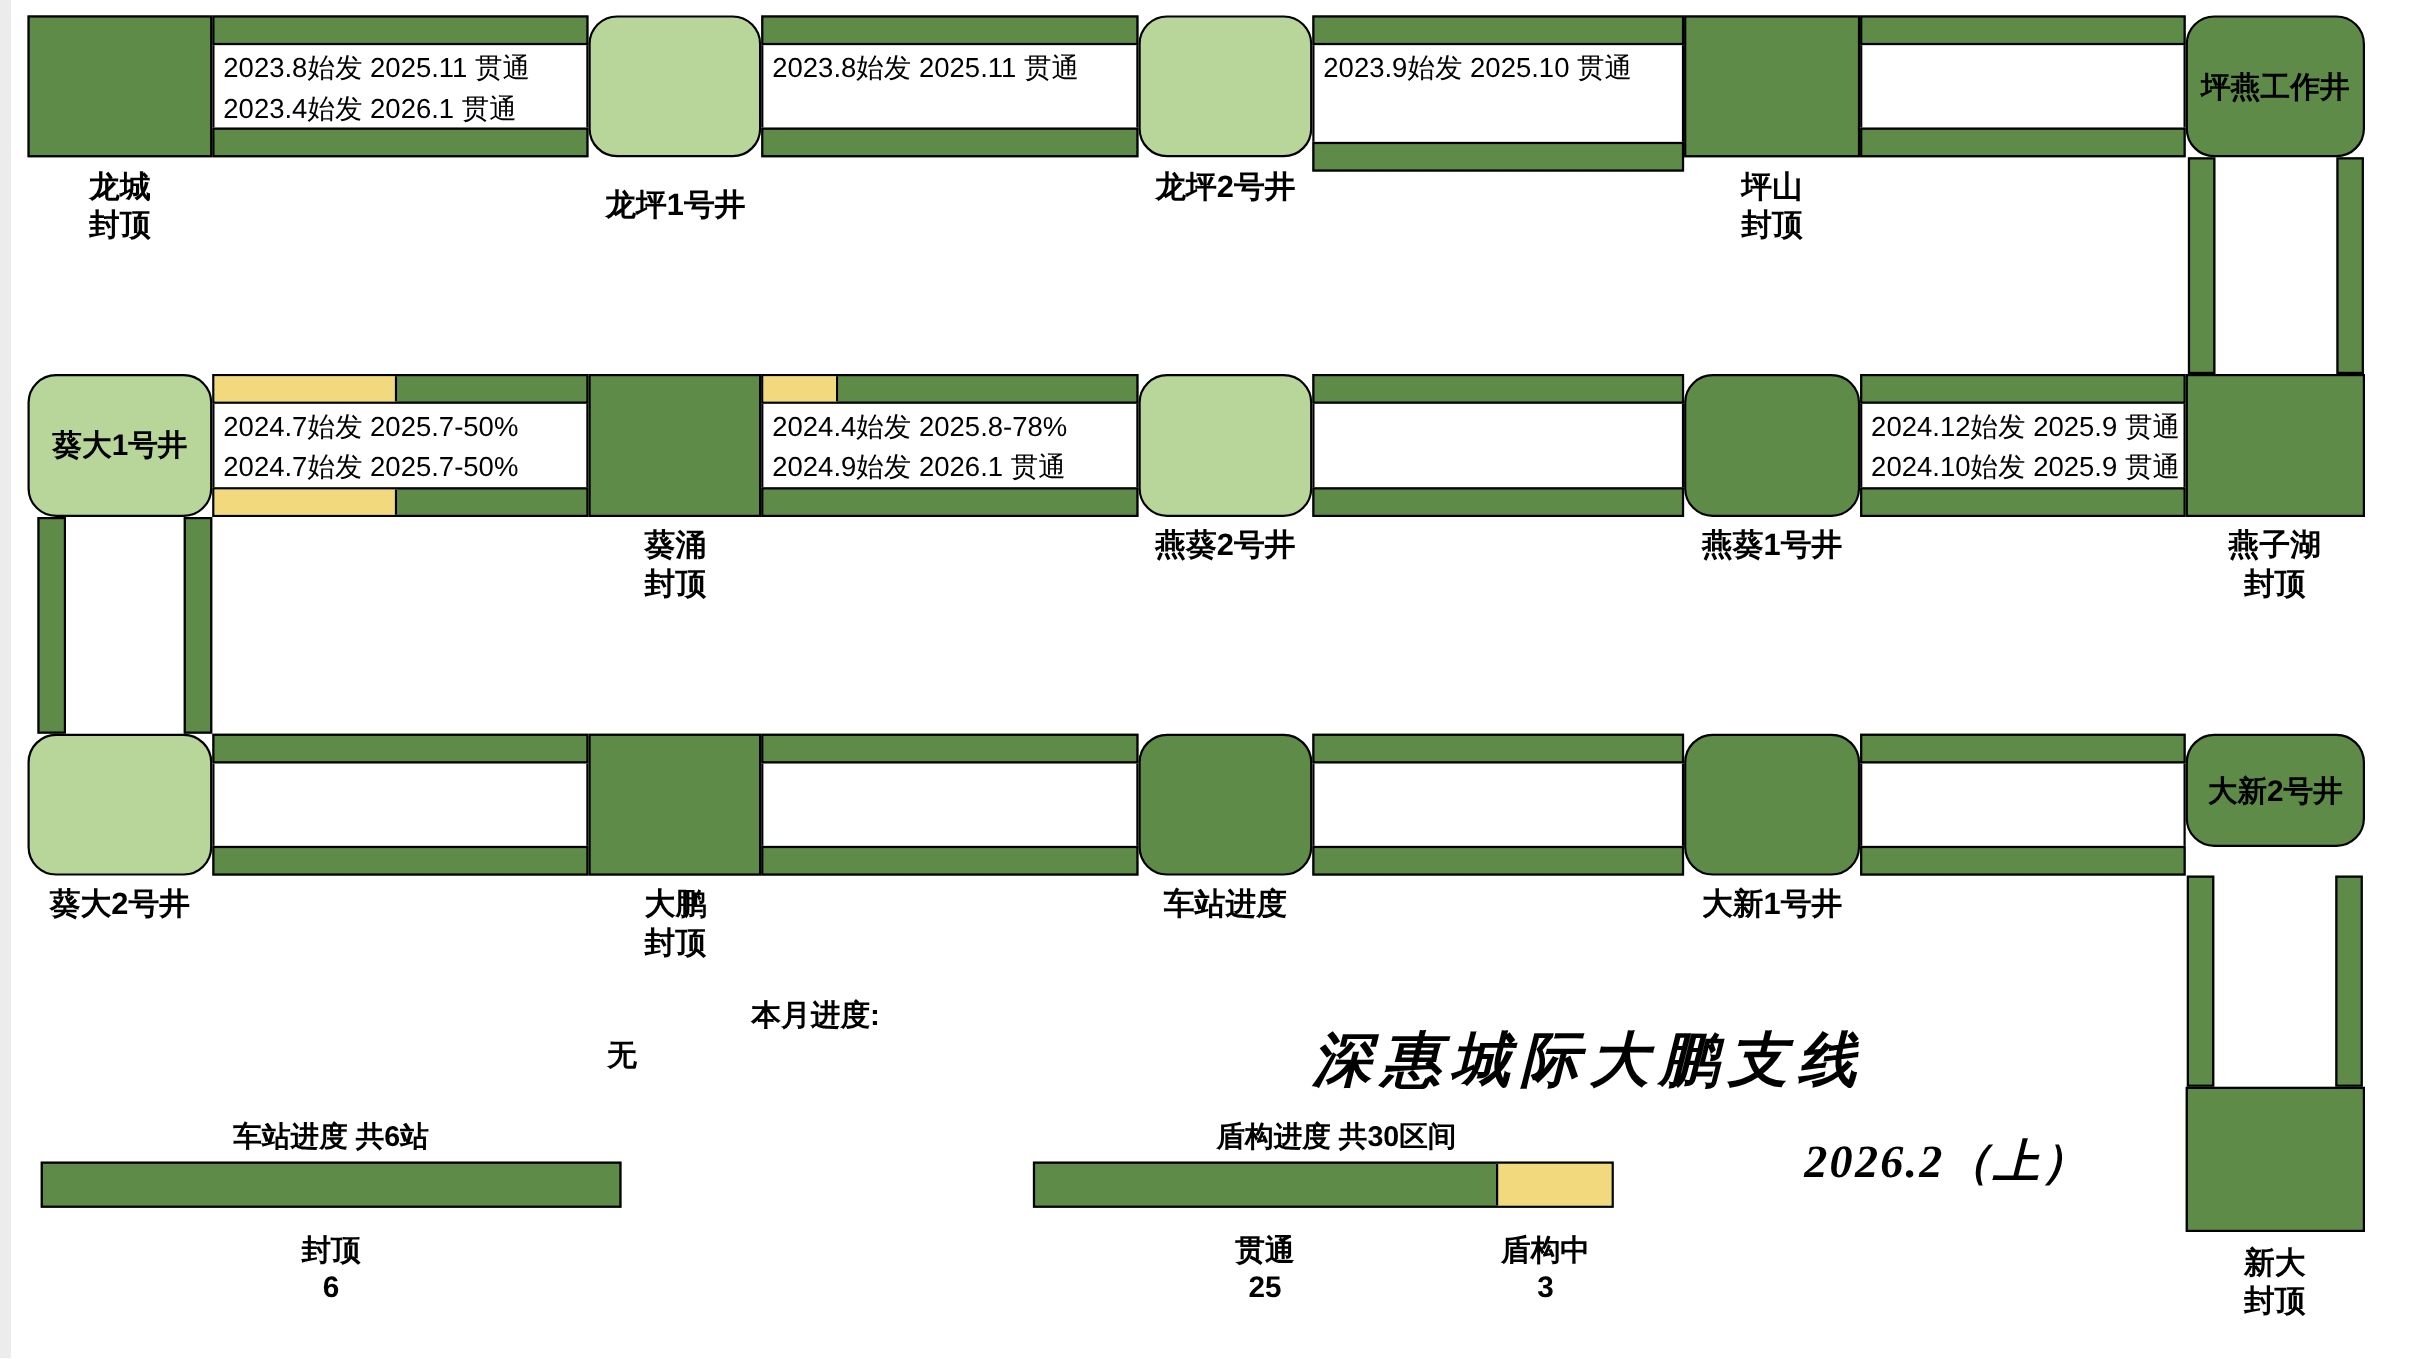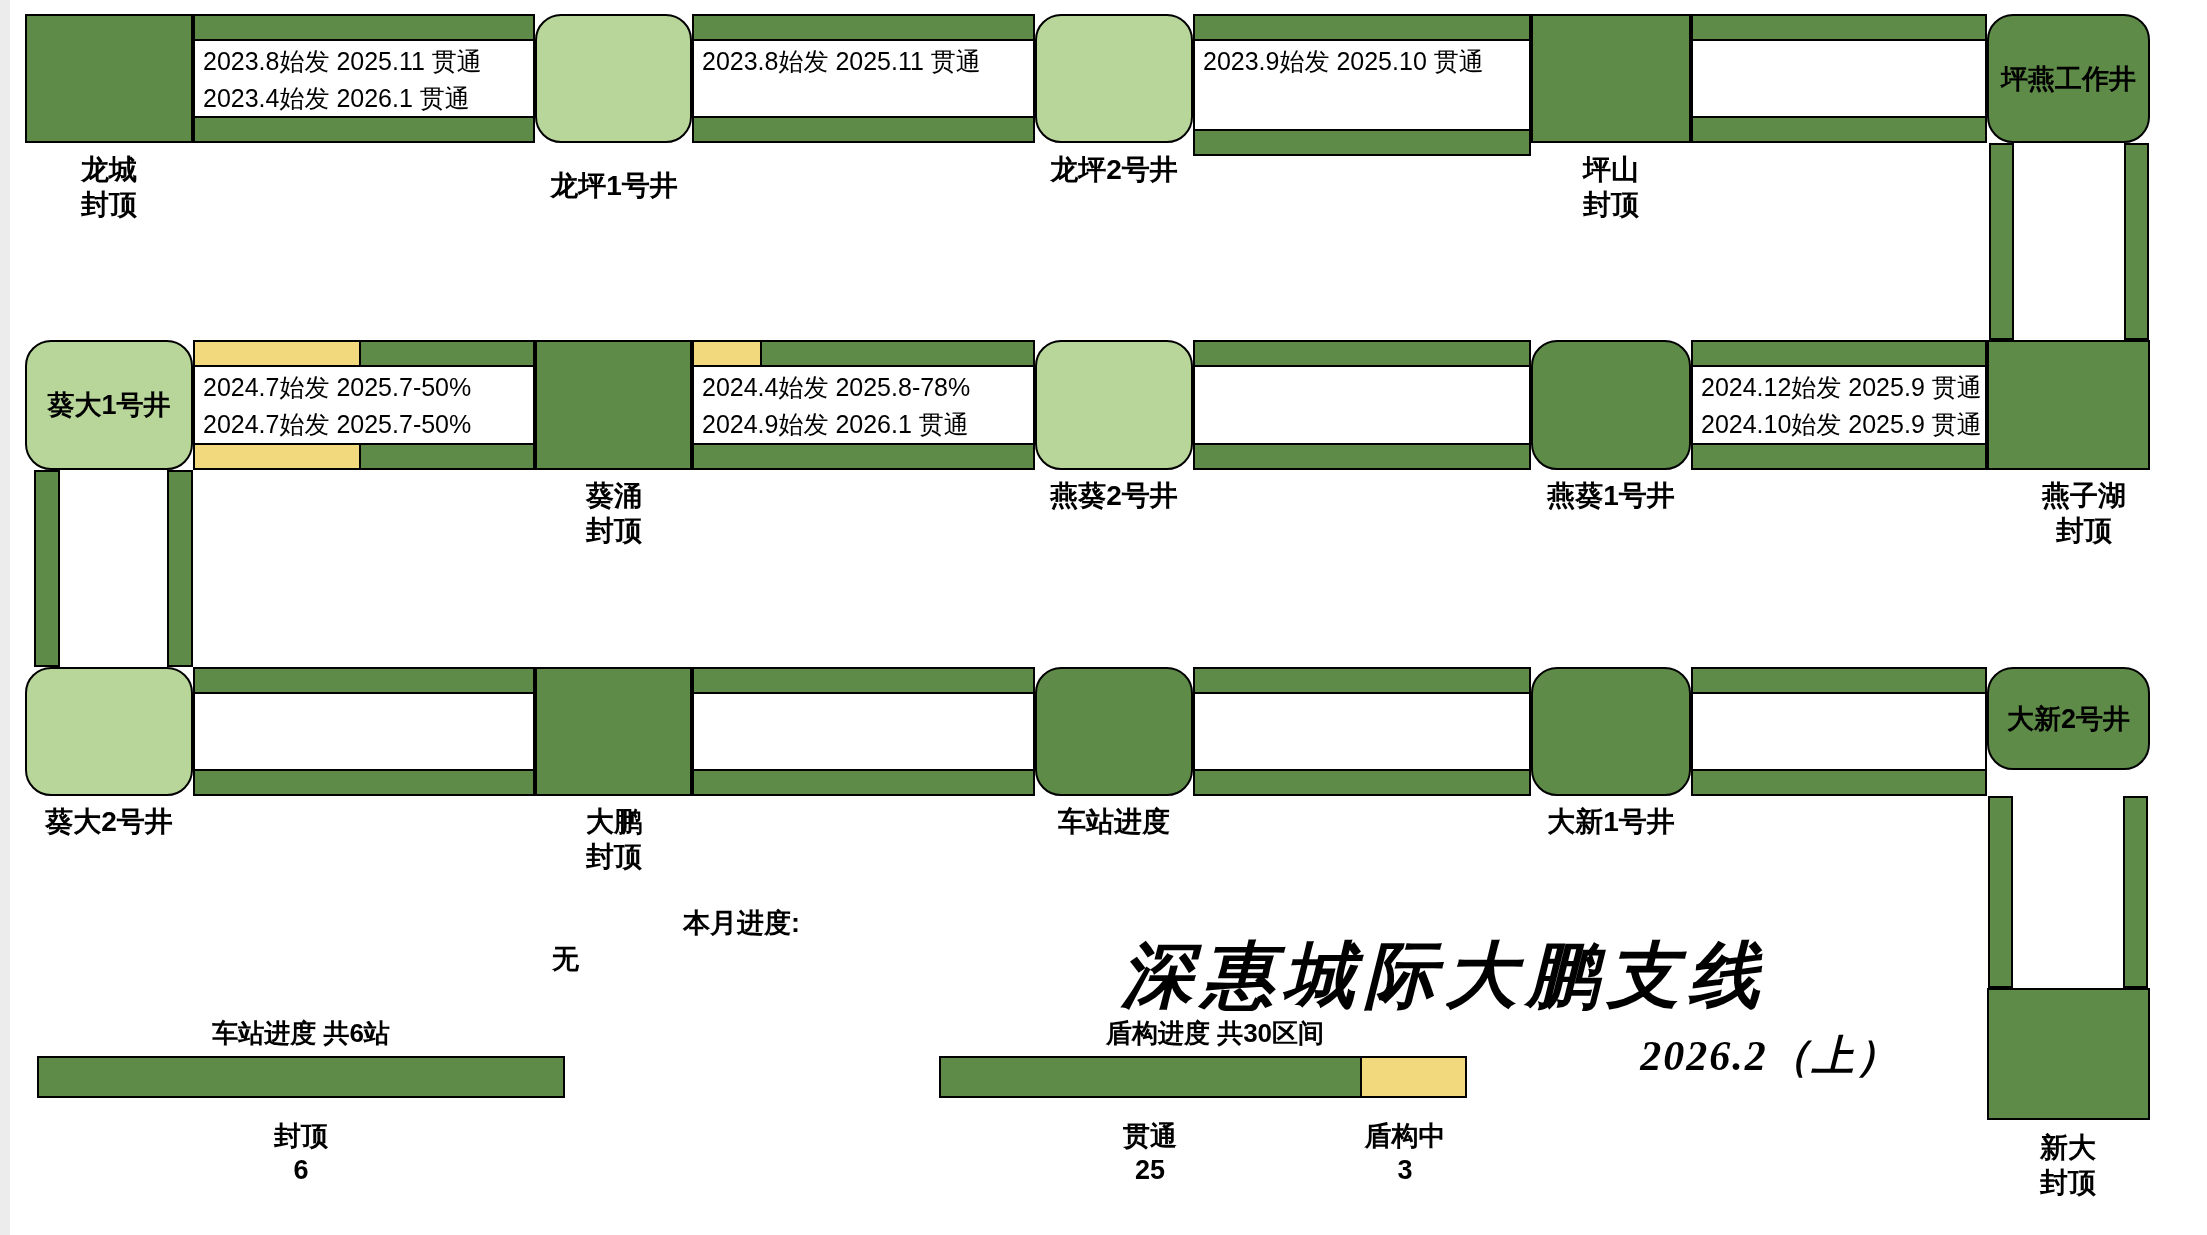--- a/index.html
+++ b/index.html
@@ -24,21 +24,21 @@
   .tmid{position:absolute;left:0;width:100%;top:27px;bottom:27px;background:#fff;
         border-left:2.5px solid #000;border-right:2.5px solid #000;box-sizing:border-box;}
   .tline{position:absolute;left:10px;font-size:25px;white-space:nowrap;}
   .tline.l1{top:31px;}
   .tline.l2{top:68px;}
   .vbar{position:absolute;width:26px;background:var(--dark,#5f8b48);
         border:2.5px solid #000;box-sizing:border-box;}
   .note{position:absolute;font-size:27px;font-weight:700;white-space:nowrap;}
   .main-title{position:absolute;transform:translateX(-50%);white-space:nowrap;
               font-family:"Liberation Serif","DejaVu Serif",serif;font-style:italic;font-weight:900;
-              font-size:72px;letter-spacing:9px;}
+              font-size:54px;letter-spacing:9px;}
   .period{position:absolute;transform:translateX(-50%);white-space:nowrap;
           font-family:"Liberation Serif","DejaVu Serif",serif;font-style:italic;font-weight:900;
           font-size:42px;letter-spacing:2px;}
   .leg-title{position:absolute;transform:translateX(-50%);font-size:26px;font-weight:700;white-space:nowrap;}
   .leg-bar{position:absolute;box-sizing:border-box;border:2.5px solid #000;background:var(--dark,#5f8b48);}
   .leg-bar .ypart{position:absolute;right:0;top:0;height:100%;background:var(--yellow,#f3d97e);
                   border-left:2.5px solid #000;box-sizing:border-box;}
   .leg-label{position:absolute;transform:translateX(-50%);font-size:27px;font-weight:700;
              text-align:center;white-space:nowrap;}
 </style>
@@ -137,21 +137,21 @@
 
   <div class="tseg" style="left:1691px;top:340px;width:296px;height:130px;text-align:right;">
     <div class="tmid"></div>
     <div class="tbar top"></div>
     <div class="tbar bot"></div>
     <div class="tline l1">2024.12始发 2025.9 贯通</div>
     <div class="tline l2">2024.10始发 2025.9 贯通</div>
   </div>
 
   <div class="box dark" style="left:1987px;top:340px;width:163px;height:130px;"></div>
-  <div class="st-label" style="left:2068px;top:478px;margin-left:16px;">燕子湖
+  <div class="st-label" style="left:2068px;top:478px;">燕子湖
 封顶</div>
 
   <div class="vbar" style="left:34px;top:470px;height:197px;"></div>
   <div class="vbar" style="left:167px;top:470px;height:197px;"></div>
 
   <div class="box light round" style="left:25px;top:667px;width:168px;height:129px;"></div>
   <div class="st-label" style="left:109px;top:804px;">葵大2号井</div>
 
   <div class="tseg" style="left:193px;top:667px;width:342px;height:129px;">
     <div class="tmid"></div>

